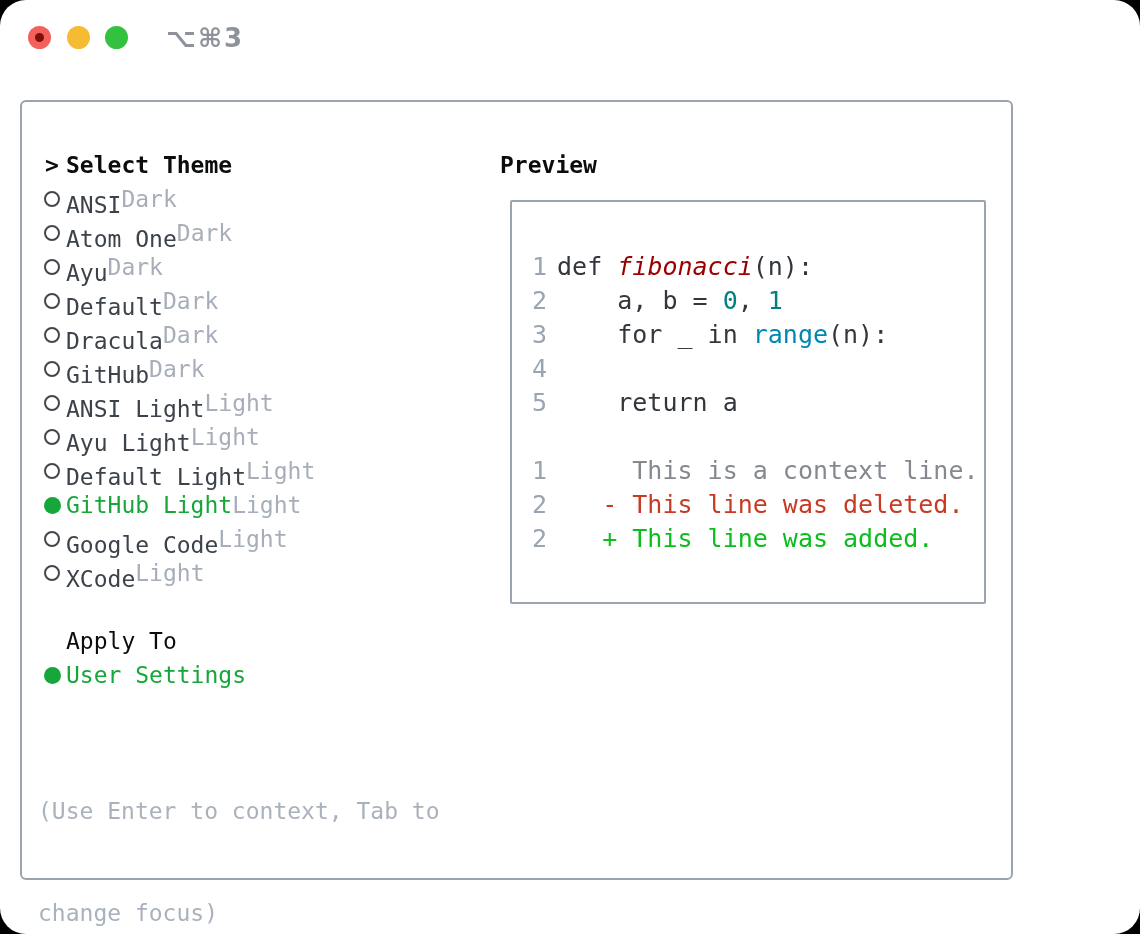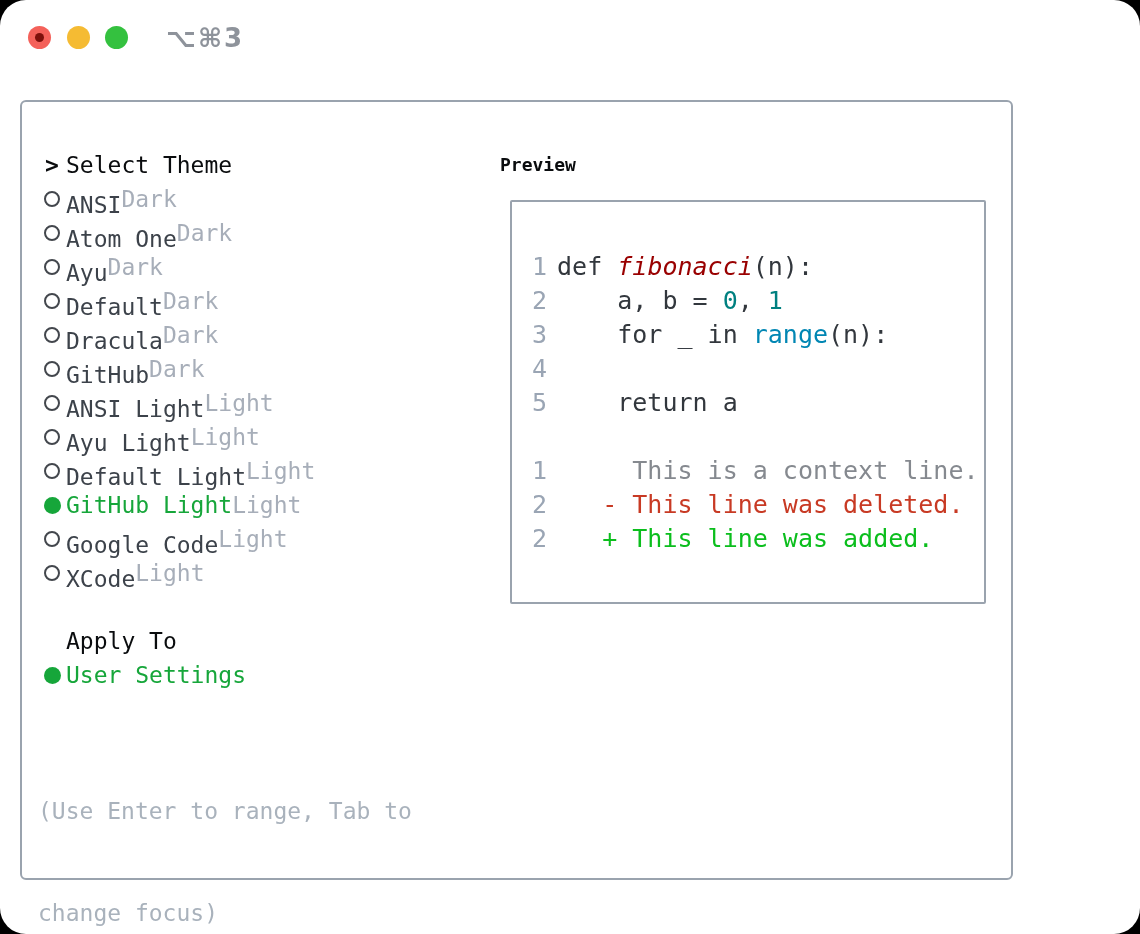--- a/index.html
+++ b/index.html
@@ -20,31 +20,31 @@
     font-weight:bold;font-size:26px;letter-spacing:2px;color:var(--titlebar_gray);}
   
   .panel{position:absolute;left:20px;top:100px;width:989px;height:776px;background:#fff;
     border:2px solid var(--border_gray);border-radius:6px;}
   
   .col{position:absolute;left:16px;top:46px;font-size:23px;color:var(--text_dark);}
   .row{display:flex;align-items:center;height:34px;white-space:pre;}
   .marker{flex:0 0 28px;width:28px;display:flex;justify-content:center;align-items:center;}
   .ring{width:12px;height:12px;border:2px solid var(--ring_gray);border-radius:50%;}
   .dot{width:17px;height:17px;border-radius:50%;background:var(--accent_green);}
-  .hdr{font-weight:normal;color:var(--heading_black);}
+  .hdr{font-weight:bold;color:var(--heading_black);}
   .prompt{font-weight:bold;color:var(--heading_black);}
   .apply-hdr{color:var(--heading_black);}
   .name{color:var(--text_dark);margin-top:11px;}
   .sel{color:var(--accent_green);text-align:center;}
   .tag{color:var(--tag_gray);text-align:center;}
   .spacer34{height:34px;}
   .hint{color:var(--hint_gray);line-height:34px;white-space:pre;}
   
   .pv-title{position:absolute;left:478px;top:46px;height:34px;line-height:34px;
-    font-size:18px;font-weight:bold;color:var(--heading_black);text-align:right;}
+    font-size:23px;font-weight:bold;color:var(--heading_black);text-align:right;}
   .pv-box{position:absolute;left:488px;top:98px;width:472px;height:400px;
     border:2px solid var(--border_gray);border-radius:2px;background:#fff;overflow:hidden;}
   .pv-inner{padding:48px 4px 0 20px;font-size:25px;}
   .pline{display:flex;height:34px;line-height:34px;white-space:pre;}
   .ln{flex:0 0 15px;margin-right:10px;color:var(--line_number_gray);}
   .tok-plain{color:var(--code_plain);}
   .tok-title{color:var(--code_title);font-style:italic;}
   .tok-number{color:var(--code_number);}
   .tok-builtin{color:var(--code_builtin);}
   .diff-context{color:var(--context_gray);}
@@ -97,21 +97,21 @@
         <span class="apply-hdr">Apply To</span>
       </div>
 
       <div id="apply-items">
           <div class="row"><span class="marker"><span class="dot"></span></span><span class="sel">User Settings</span></div>
         </div>
 
       <div class="spacer34"></div>
 
       <div class="hint">
-        <div>(Use Enter to range, Tab to</div>
+        <div>(Use Enter to context, Tab to</div>
         <div>change focus)</div>
       </div>
     </div>
 
     <div class="pv-title">Preview</div>
 
     <div class="pv-box">
       <div class="pv-inner" id="pv-lines">
           <div class="pline"><span class="ln">1</span><span class="tok-plain">def </span><span class="tok-title">fibonacci</span><span class="tok-plain">(n):</span></div>
           <div class="pline"><span class="ln">2</span><span class="tok-plain">    a, b = </span><span class="tok-number">0</span><span class="tok-plain">, </span><span class="tok-number">1</span></div>

